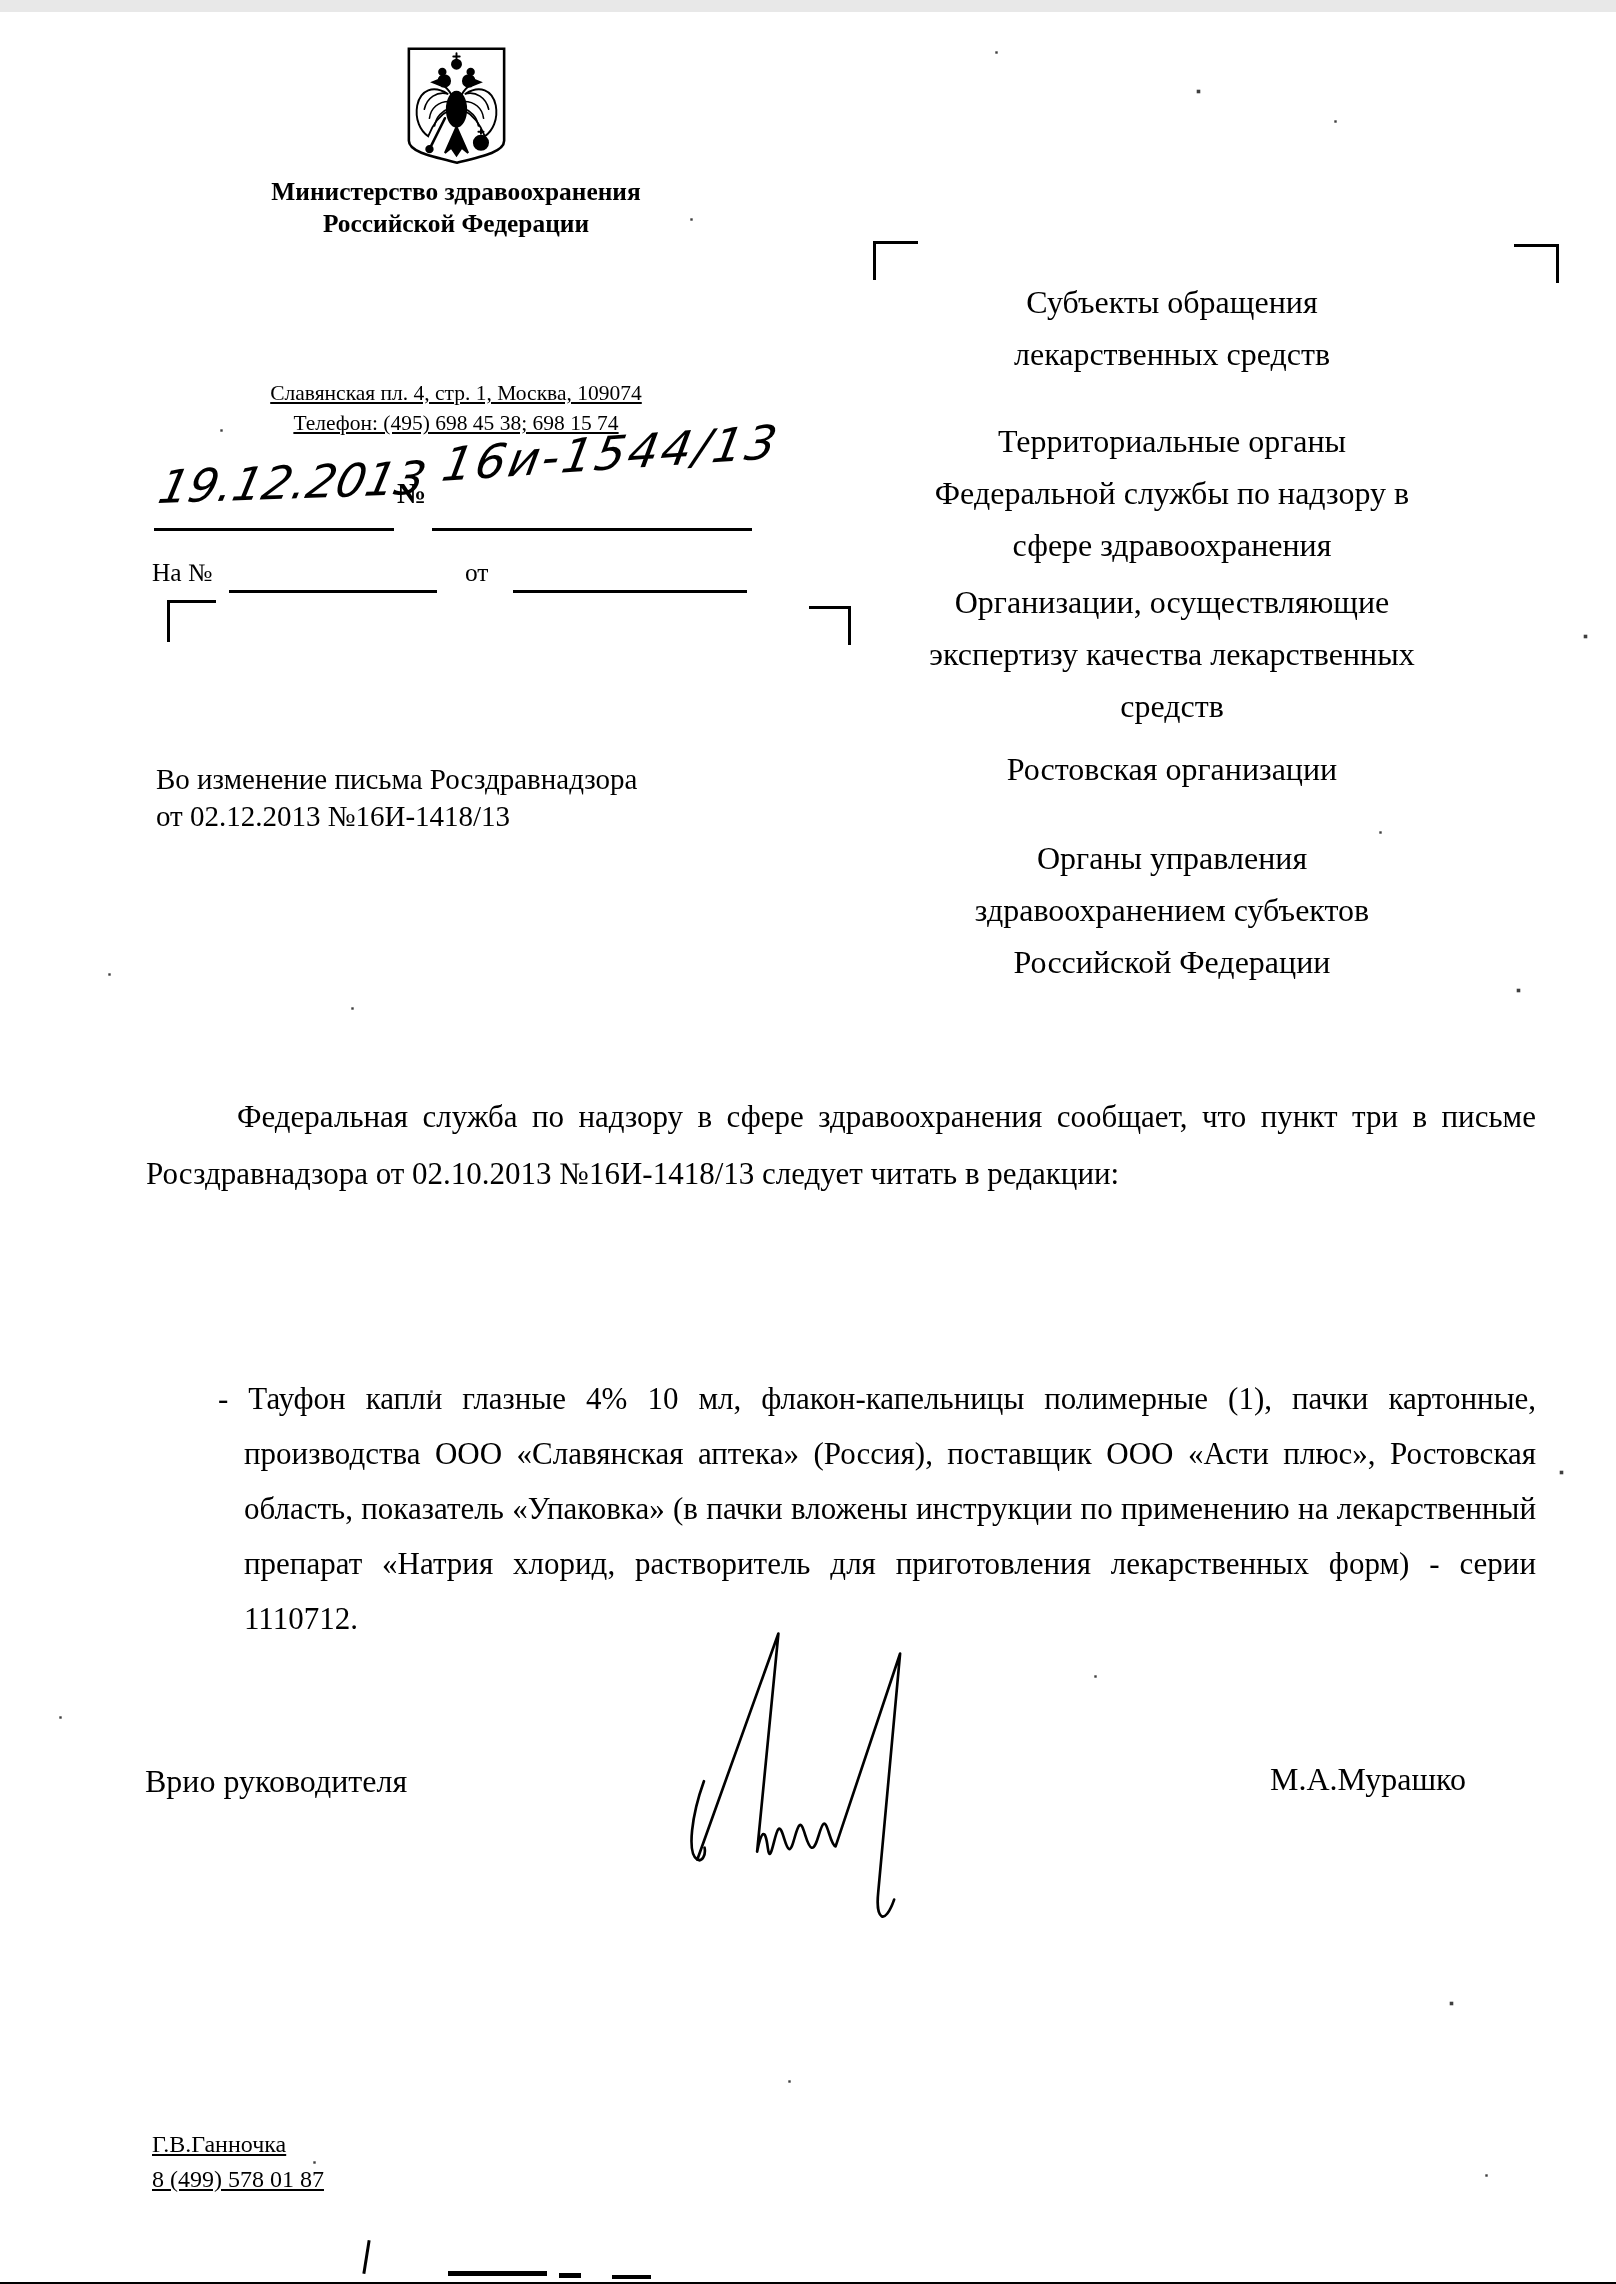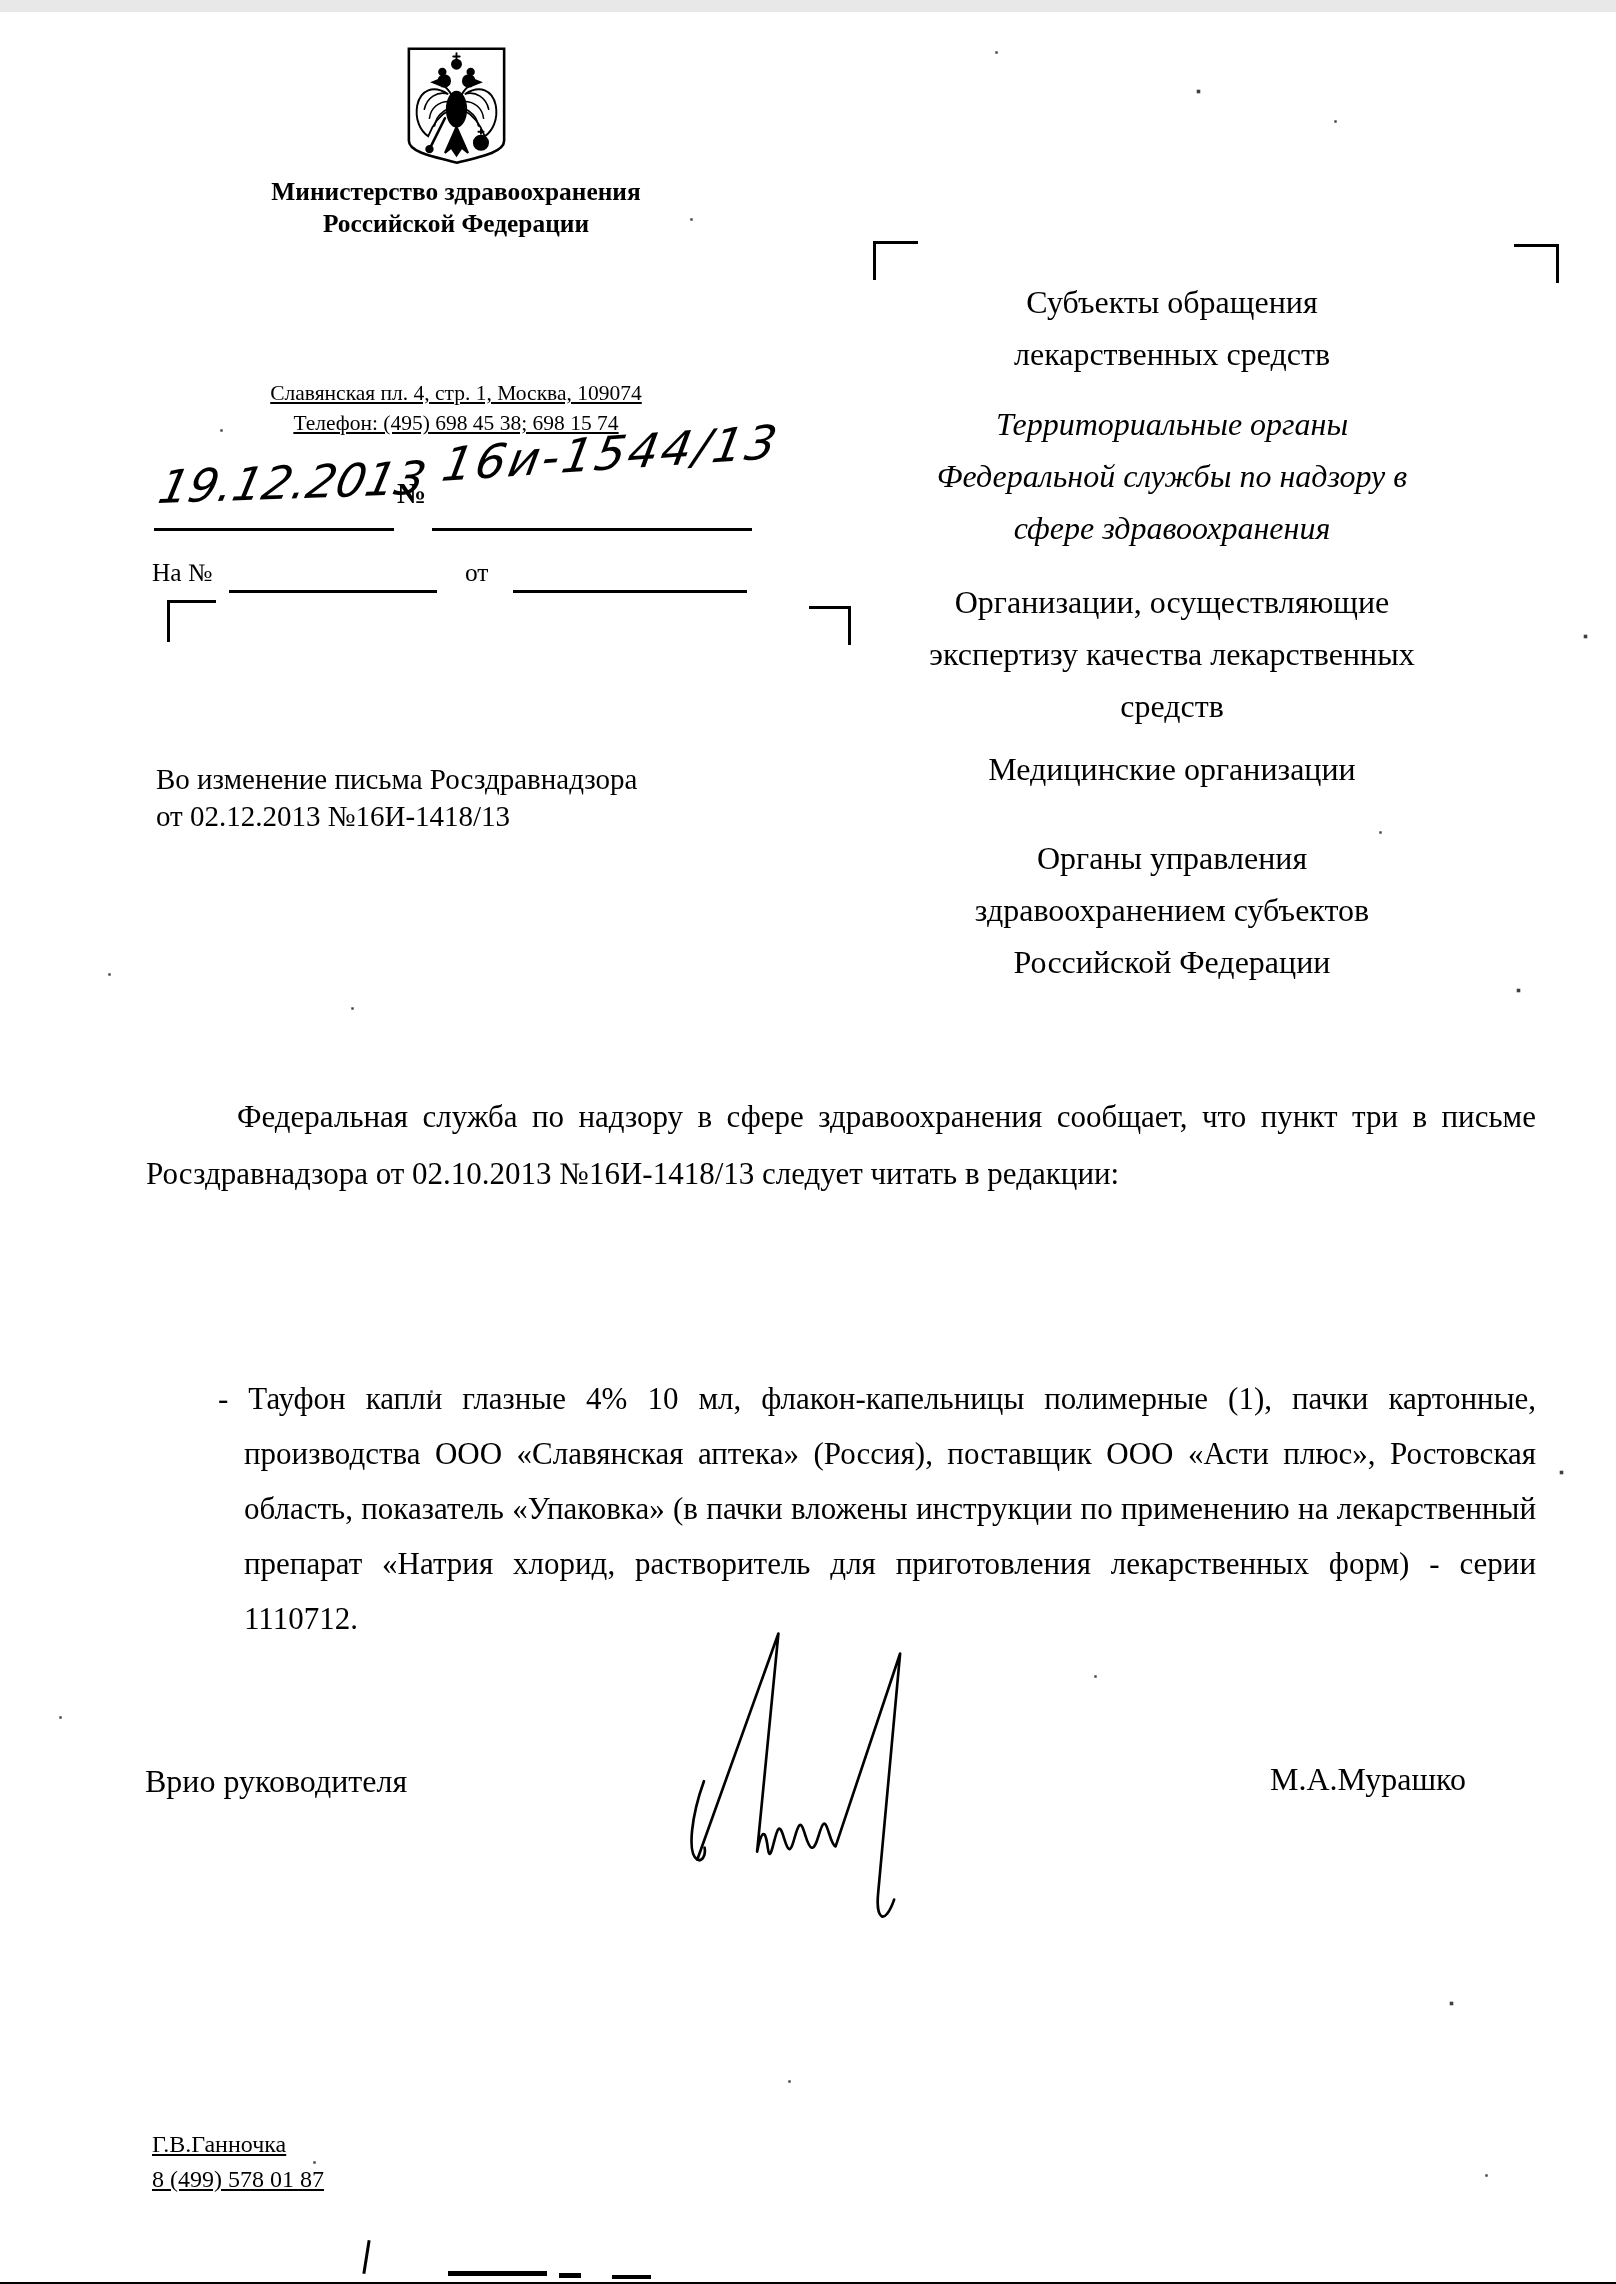--- a/index.html
+++ b/index.html
@@ -45,21 +45,21 @@
   .corner.cr { border-right:3.9px solid #000; }
   .c-tr-l { left:873px; top:229px; width:42px; height:36px; }
   .c-tr-r { left:1514px; top:232px; width:42px; height:36px; }
   .c-ad-l { left:167px;  top:588px; width:46px; height:39px; }
   .c-ad-r { left:809px; top:594px; width:39px; height:36px; }
 
   
   .recip { left:827px; width:690px; text-align:center;
            font-size:32px; line-height:52px; }
   .r0 { top:264px; }
-  .r1 { top:386px;font-style:italic; }
+  .r1 { top:403px; }
   .r2 { top:564px; }
   .r3 { top:731px; }
   .r4 { top:820px; }
 
   
   .reference { left:156px; top:749px; width:599px;
                font-size:29px; line-height:37px; }
 
   
   .para { left:146px; top:1076px; width:1390px;
@@ -142,21 +142,21 @@
   <div class="uline u-reply2"></div>
 
   <div class="corner cl c-tr-l"></div>
   <div class="corner cr c-tr-r"></div>
   <div class="corner cl c-ad-l"></div>
   <div class="corner cr c-ad-r"></div>
 
   <div class="abs recip r0">Субъекты обращения<br>лекарственных средств</div>
   <div class="abs recip r1">Территориальные органы<br>Федеральной службы по надзору в<br>сфере здравоохранения</div>
   <div class="abs recip r2">Организации, осуществляющие<br>экспертизу качества лекарственных<br>средств</div>
-  <div class="abs recip r3">Медицинские организации</div>
+  <div class="abs recip r3">Ростовская организации</div>
   <div class="abs recip r4">Органы управления<br>здравоохранением субъектов<br>Российской Федерации</div>
 
   <div class="abs reference">Во изменение письма Росздравнадзора<br>от 02.12.2013 №16И-1418/13</div>
 
   <div class="abs para">Федеральная служба по надзору в сфере здравоохранения сообщает, что пункт три в письме Росздравнадзора от 02.10.2013 №16И-1418/13 следует читать в редакции:</div>
   <div class="abs bullet">- Тауфон капли глазные 4% 10 мл, флакон-капельницы полимерные (1), пачки картонные, производства ООО «Славянская аптека» (Россия), поставщик ООО «Асти плюс», Ростовская область, показатель «Упаковка» (в пачки вложены инструкции по применению на лекарственный препарат «Натрия хлорид, растворитель для приготовления лекарственных форм) - серии 1110712.</div>
 
   <div class="abs sign-title">Врио руководителя</div>
   <div class="abs sign-img">
     <svg viewBox="0 0 430 540" width="286" height="365" aria-hidden="true">

